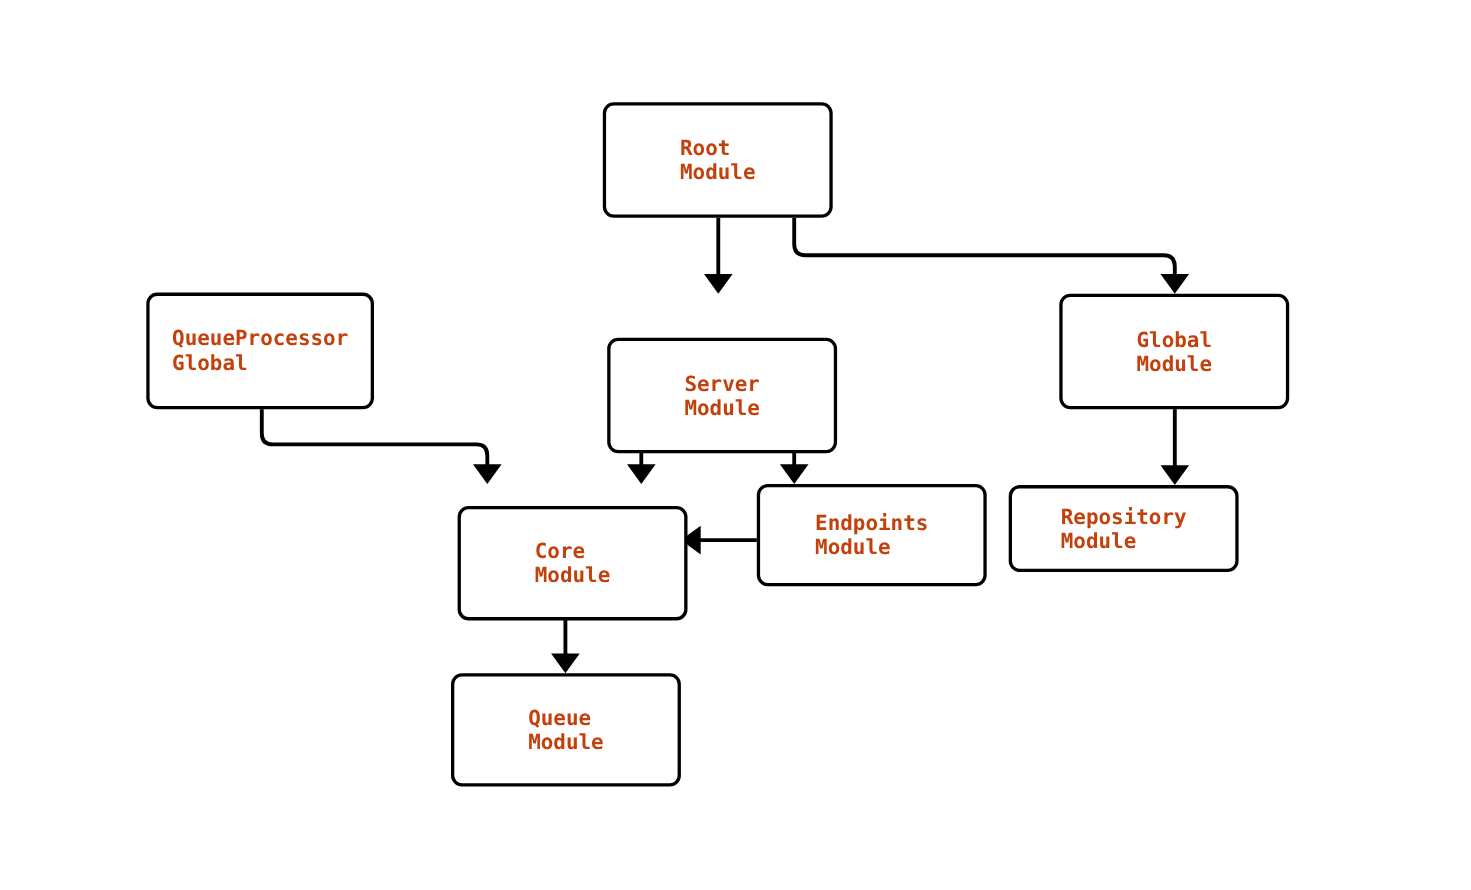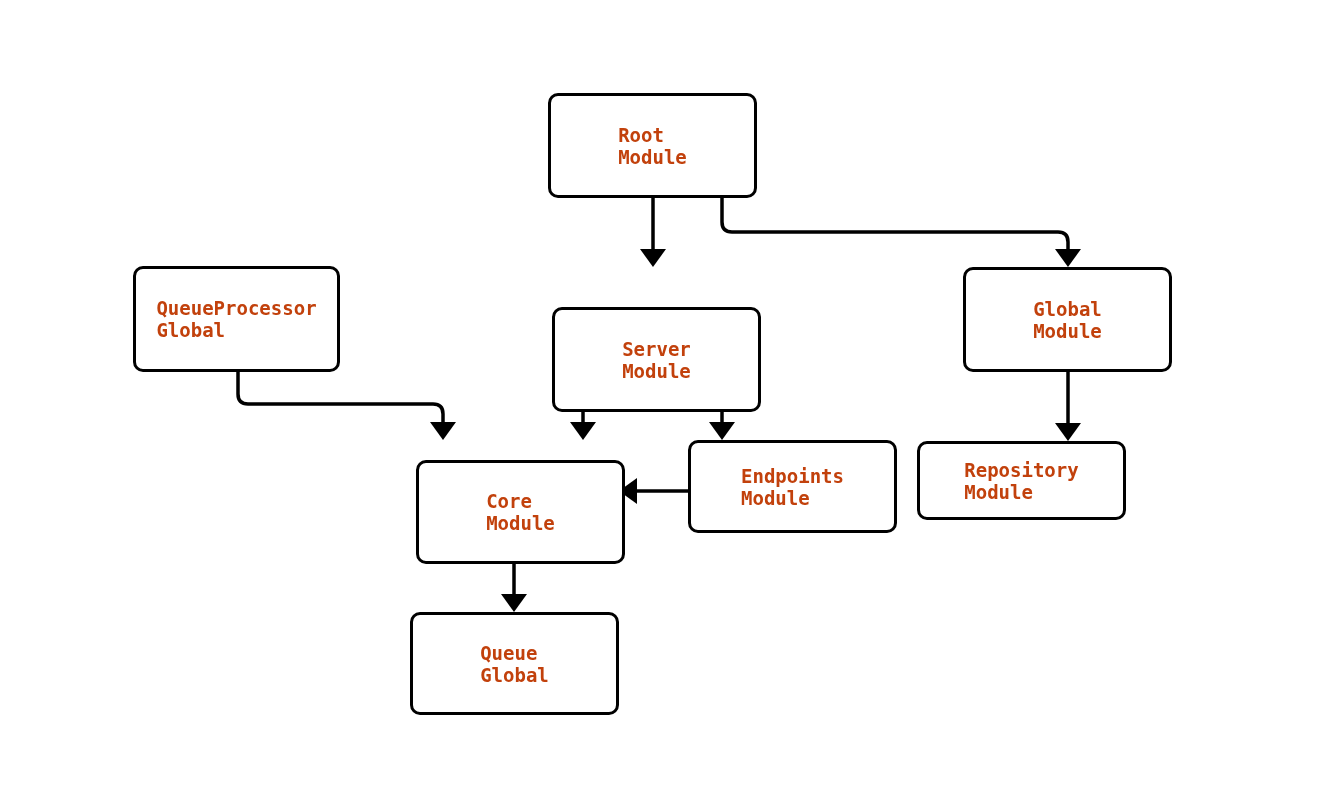--- a/index.html
+++ b/index.html
@@ -138,16 +138,16 @@
 Module</span>
   </div>
 
   <div class="node node-repository">
     <span class="node-label">Repository
 Module</span>
   </div>
 
   <div class="node node-queue">
     <span class="node-label">Queue
-Global</span>
+Module</span>
   </div>
 
 </div>
 
 </body></html>

